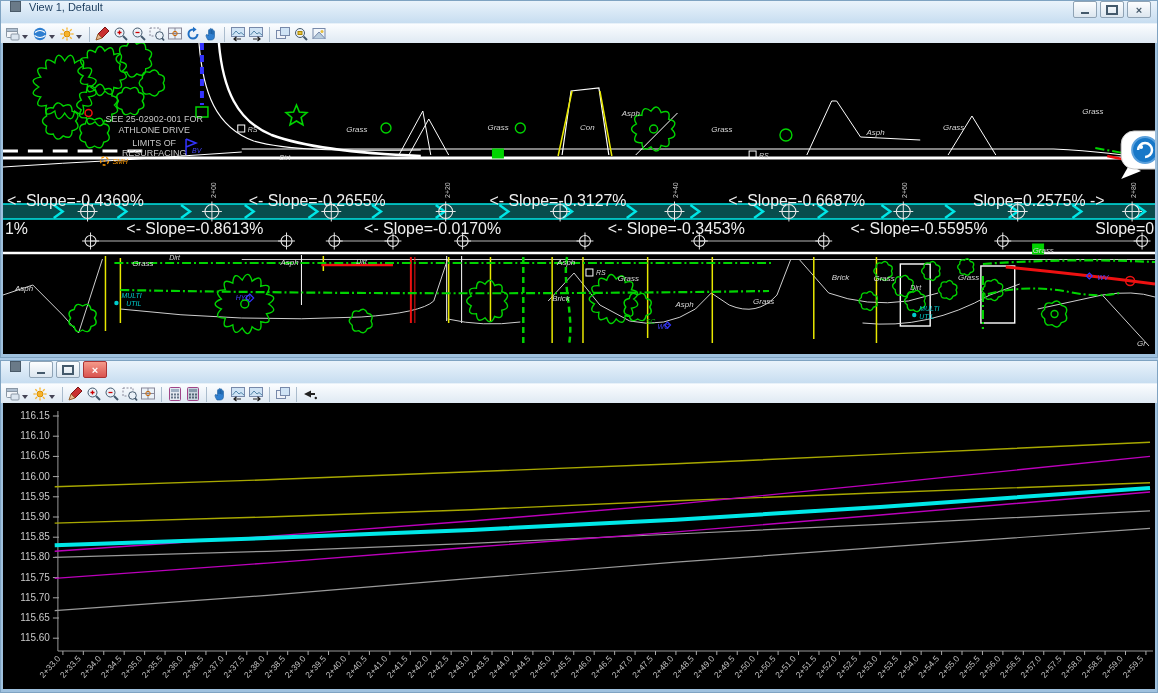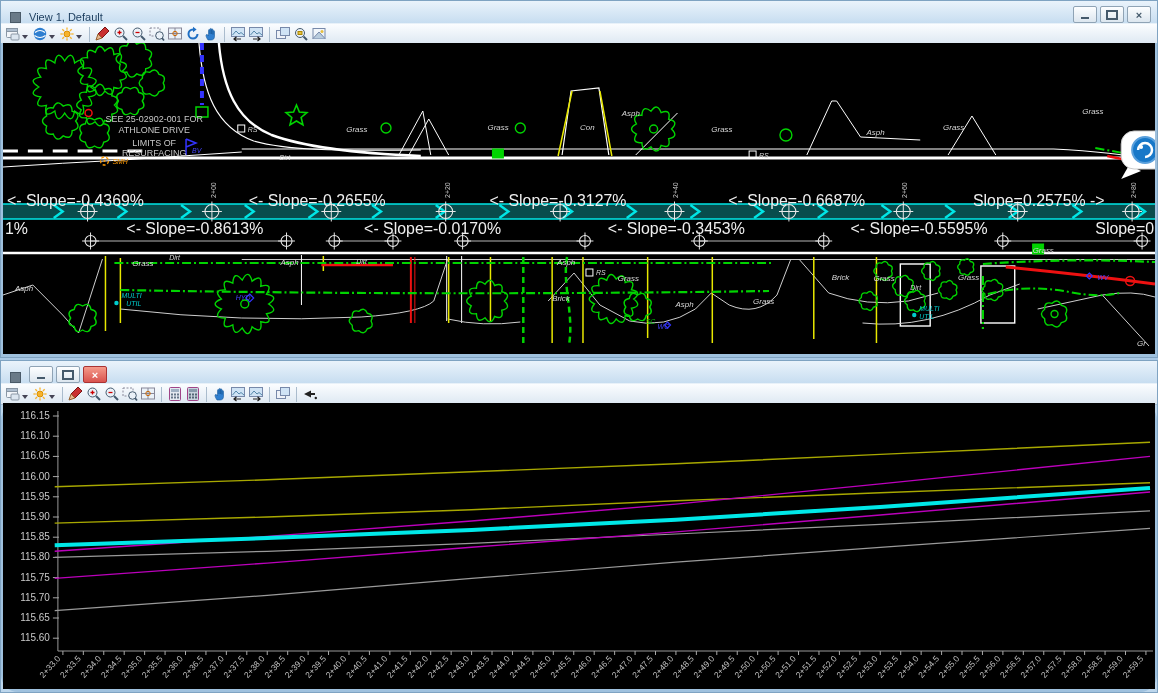--- a/index.html
+++ b/index.html
@@ -1,20 +1,20 @@
 <!DOCTYPE html>
 <html><head>
 <meta charset="utf-8">
 <style>
   html,body{margin:0;padding:0;}
   body{width:1158px;height:693px;background:#aac9e6;overflow:hidden;
        font-family:"Liberation Sans",sans-serif;position:relative;}
   .view{position:absolute;left:0;width:1158px;background:#bcd6ec;
         border:1px solid #7fa3c2;box-sizing:border-box;}
-  .titlebar{height:22px;display:flex;align-items:flex-end;
+  .titlebar{height:22px;display:flex;align-items:flex-start;
         background:linear-gradient(#eaf3fb,#c7ddf0);position:relative;}
   .win-ico{width:9px;height:9px;border:1px solid #4a5a68;background:#6a7a88;
         margin:0 8px 0 9px;flex:0 0 auto;}
   .title-text{font-size:11px;color:#1b3c5d;flex:1 1 auto;white-space:nowrap;}
   .winbtns{display:flex;gap:3px;margin-right:6px;}
   .wbtn{width:22px;height:15px;border:1px solid #8fa3b5;border-radius:2px;
         background:linear-gradient(#fdfeff,#dce6ef);display:flex;
         align-items:center;justify-content:center;cursor:default;}
   .wbtn .min{width:8px;height:2px;background:#44596b;margin-top:6px;}
   .wbtn .max{width:8px;height:6px;border:2px solid #44596b;}
@@ -29,21 +29,21 @@
   .caret{width:0;height:0;border-left:3px solid transparent;
         border-right:3px solid transparent;border-top:4px solid #445;
         margin:6px 2px 0 1px;}
   .tsep{width:1px;height:15px;background:#aabccd;margin:0 4px;}
   .canvas{position:absolute;left:0;right:0;bottom:0;background:#9fc1de;
         padding:0 2px 3px 2px;box-sizing:border-box;}
   .canvas svg{display:block;width:100%;height:100%;background:#000;}
   #view1{top:0;height:358px;}
   #view1 .canvas{top:42px;}
   #view2{top:360px;height:333px;}
-  #view2 .canvas{top:42px;border-radius:17px;}
+  #view2 .canvas{top:42px;}
   text{font-family:"Liberation Sans",sans-serif;}
 </style>
 </head>
 <body>
 
 <div class="view" id="view1">
   <div class="titlebar">
     <div class="win-ico"></div>
     <div class="title-text">View 1, Default</div>
     <div class="winbtns">

